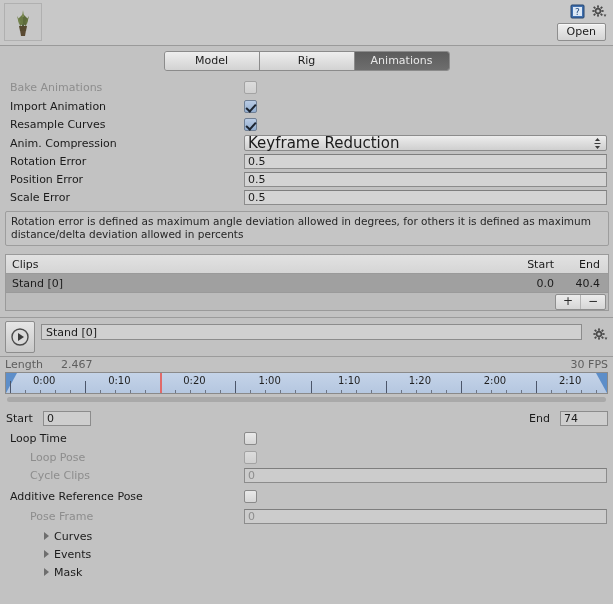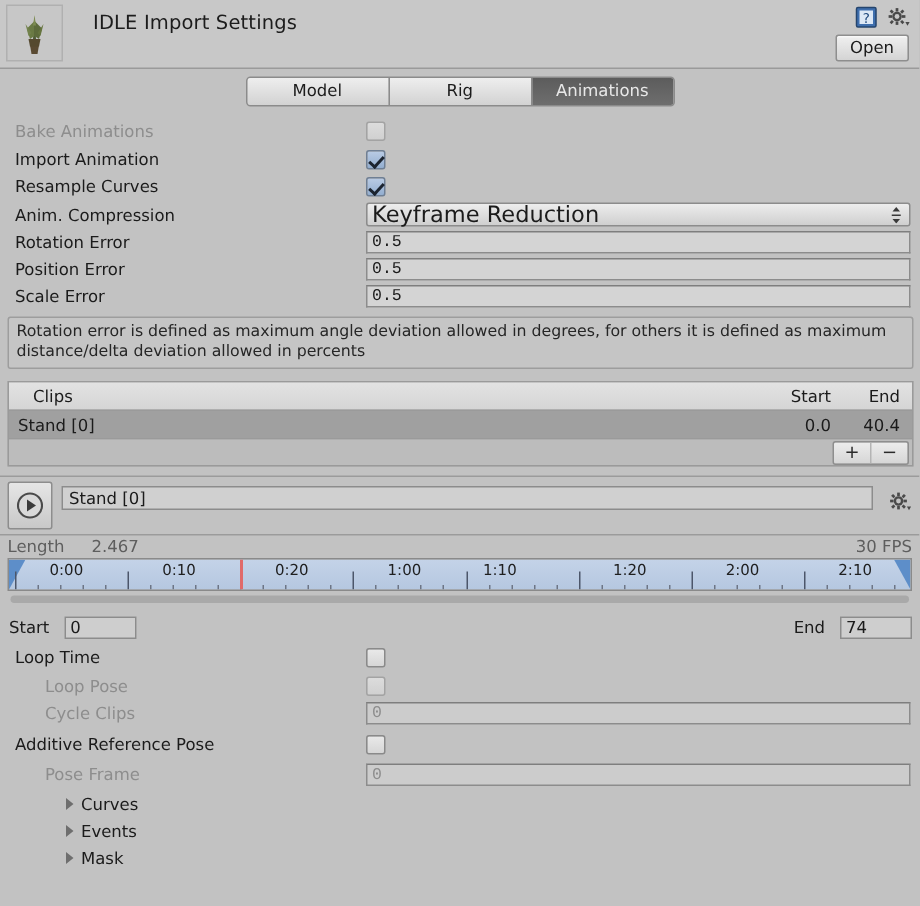--- a/index.html
+++ b/index.html
@@ -141,21 +141,20 @@
     height: 15px;
     box-sizing: border-box;
     background: #d4d4d4;
     border: 1px solid #8c8c8c;
     border-top-color: #7e7e7e;
     font-size: 11px;
     line-height: 14px;
     padding: 0 3px;
     color: #1b1b1b;
     margin-right: 2px;
-    font-family: Liberation Mono, monospace;
   }
   .fld.dim { color: #8d8d8d; background: #cccccc; }
   .popup {
     flex: 1;
     height: 16px;
     box-sizing: border-box;
     background: linear-gradient(#ededed,#cfcfcf);
     border: 1px solid #8c8c8c;
     border-radius: 2px;
     font-size: 15px;
@@ -188,21 +187,21 @@
     background: #b4b4b4;
   }
   .clips-head {
     height: 18px;
     display: flex;
     align-items: center;
     background: linear-gradient(#e2e2e2,#d5d5d5);
     border-bottom: 1px solid #9a9a9a;
     font-size: 11px;
   }
-  .clips-head .c-name { flex: 1; padding-left: 16px; }
+  .clips-head .c-name { flex: 1; padding-left: 6px; }
   .clips-head .c-start { width: 64px; text-align: right; }
   .clips-head .c-end { width: 46px; text-align: right; padding-right: 8px; }
   .clip-row {
     height: 18px;
     display: flex;
     align-items: center;
     font-size: 11px;
     background: #a0a0a0;
     border-bottom: 1px solid #9a9a9a;
   }
@@ -372,21 +371,20 @@
         <path d="M15 26 L21 26 L20 32 L16 32 Z" fill="#5a4a32"></path>
         <path d="M18 8 L19 22 L17 22 Z" fill="#4f5d37"></path>
         <path d="M18 10 L13 15 L15 22 L18 20 Z" fill="#6a7a44"></path>
         <path d="M18 10 L23 15 L21 22 L18 20 Z" fill="#5d6b3b"></path>
         <path d="M18 6 L17 13 L19 13 Z" fill="#7d8c52"></path>
         <path d="M12 12 L16 18 L14 20 Z" fill="#72824c"></path>
         <path d="M24 12 L20 18 L22 20 Z" fill="#66753f"></path>
         <path d="M14 22 L22 22 L21 27 L15 27 Z" fill="#55492f"></path>
       </svg>
     </div>
-    <div class="title">IDLE Import Settings</div>
     <div class="hdr-icons">
       <svg class="icon-help" viewBox="0 0 15 15">
         <rect x="1" y="1" width="13" height="13" rx="1" fill="#3f6fae" stroke="#25456e"></rect>
         <rect x="3" y="3" width="9" height="9" fill="#dce8f6"></rect>
         <text x="7.5" y="11" font-size="9" text-anchor="middle" fill="#214a7d" font-family="DejaVu Sans, sans-serif">?</text>
       </svg>
       <svg class="icon-gear" viewBox="0 0 16 15">
         <g fill="#4a4a4a">
           <circle cx="7" cy="7" r="3.2"></circle>
           <rect x="6.1" y="1.4" width="1.8" height="2.3"></rect>
@@ -537,21 +535,21 @@
         <div class="tick minor" style="left: 184.3px;"></div>
         <div class="tick minor" style="left: 199.325px;"></div>
         <div class="tick minor" style="left: 214.35px;"></div>
         <div class="tick major" style="left: 229.375px;"></div>
         <div class="tlabel" style="left: 232.375px;">1:00</div>
         <div class="tick minor" style="left: 244.4px;"></div>
         <div class="tick minor" style="left: 259.425px;"></div>
         <div class="tick minor" style="left: 274.45px;"></div>
         <div class="tick minor" style="left: 289.475px;"></div>
         <div class="tick major" style="left: 304.5px;"></div>
-        <div class="tlabel" style="left: 296px;">1:10</div>
+        <div class="tlabel" style="left: 312px;">1:10</div>
         <div class="tick minor" style="left: 319.525px;"></div>
         <div class="tick minor" style="left: 334.55px;"></div>
         <div class="tick minor" style="left: 349.575px;"></div>
         <div class="tick minor" style="left: 364.6px;"></div>
         <div class="tick major" style="left: 379.625px;"></div>
         <div class="tlabel" style="left: 382.625px;">1:20</div>
         <div class="tick minor" style="left: 394.65px;"></div>
         <div class="tick minor" style="left: 409.675px;"></div>
         <div class="tick minor" style="left: 424.7px;"></div>
         <div class="tick minor" style="left: 439.725px;"></div>

